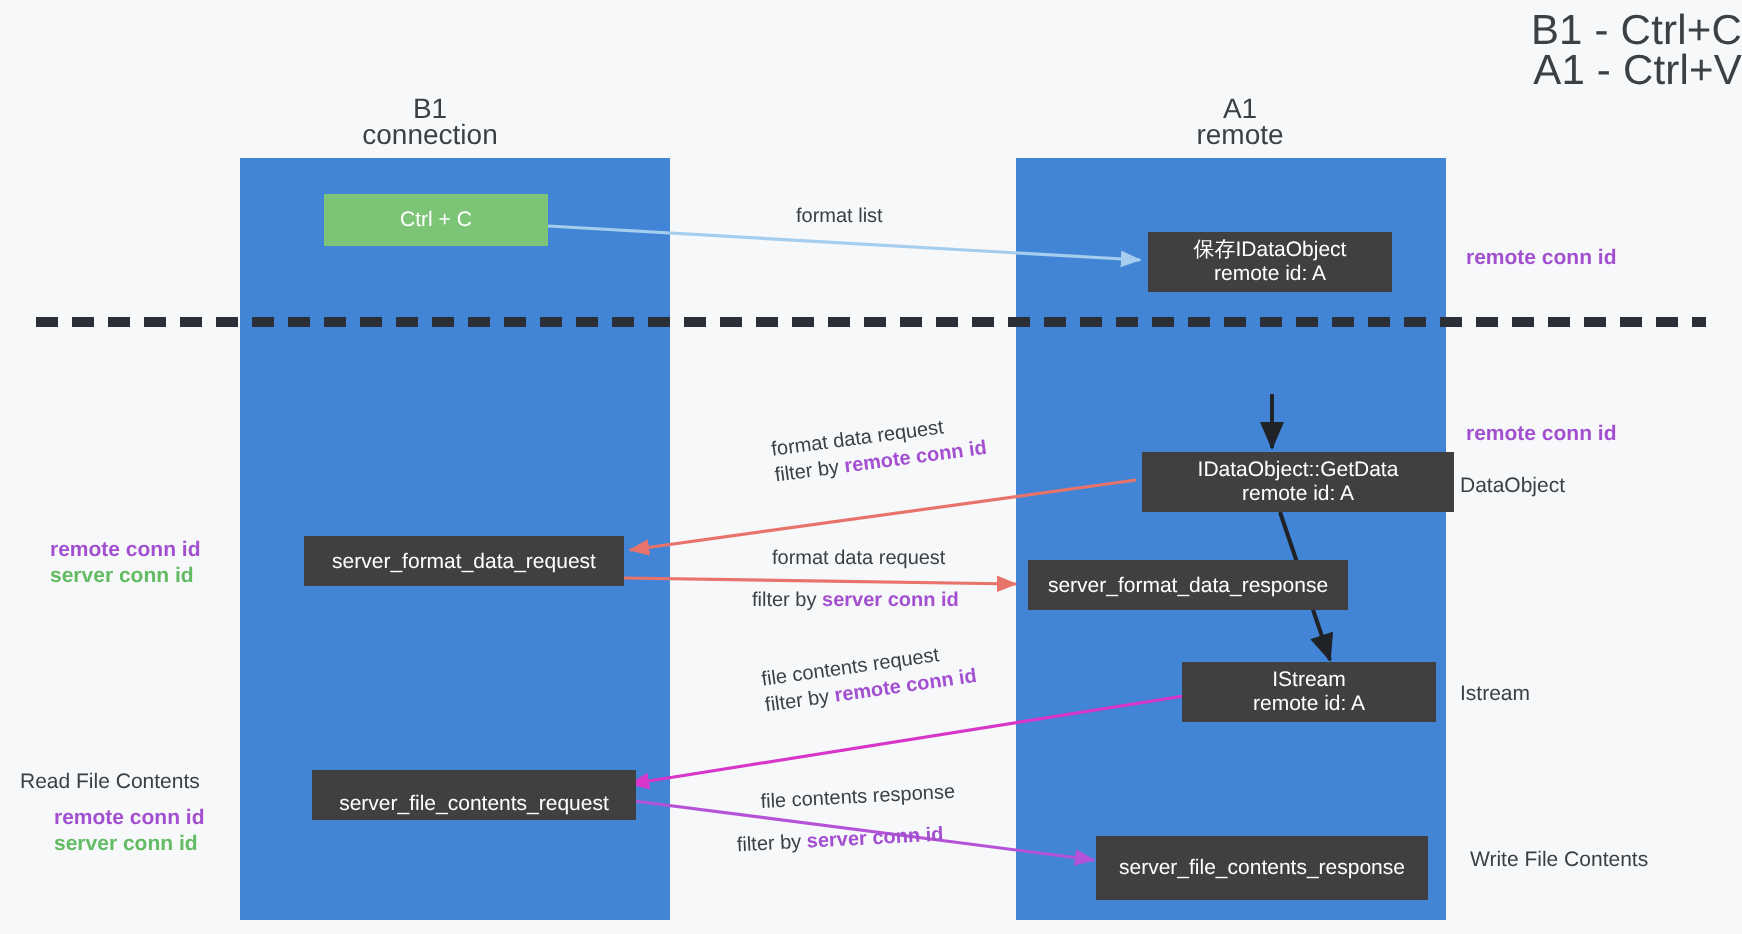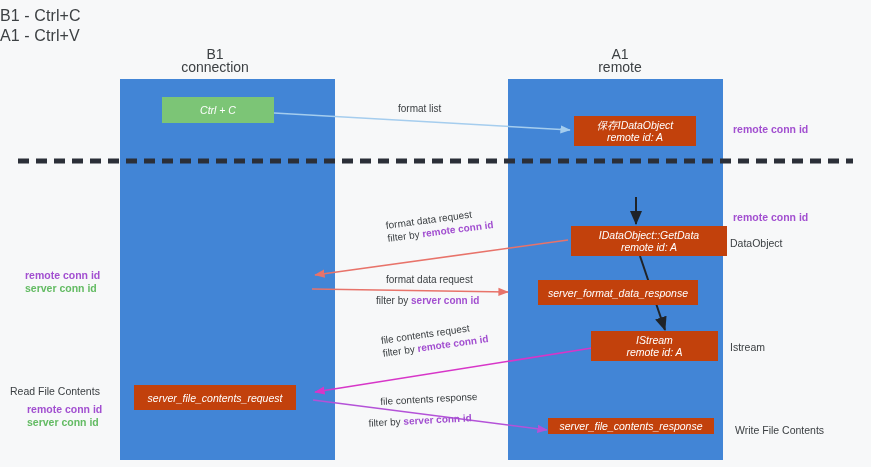--- a/index.html
+++ b/index.html
@@ -9,43 +9,42 @@
     font-family:"Liberation Sans","DejaVu Sans",sans-serif;
     position:relative;overflow:hidden;
     color:#3c4043;
   }
   #stage{position:absolute;inset:0;}
   .abs{position:absolute;}
 
   
   #title{
     left:0;right:0;top:6px;
-    text-align:left;font-size:16px;line-height:20px;
+    text-align:right;font-size:21px;line-height:20px;
     color:#3c4043;letter-spacing:.1px;
   }
   #title div{white-space:pre;}
 
   
   .col-head{
     font-size:14px;line-height:13px;text-align:center;color:#3c4043;
   }
 
   
   .lane{background:#4285d6;}
 
   
   .box{
     box-sizing:border-box;
     display:flex;flex-direction:column;align-items:center;justify-content:center;
     color:#ffffff;font-size:10.5px;line-height:12px;text-align:center;
     padding:2px 4px;
-    font-style:italic;
   }
   .box.green{background:#7cc576;}
-  .box.orange{background:#c2410c;}
+  .box.orange{background:#404040;}
   .box .l2{font-size:10.5px;}
 
   
   .ann{font-size:10.5px;line-height:13px;color:#3c4043;}
   .ann.bold{font-weight:bold;}
   .purple{color:#a24fd0;font-weight:bold;}
   .green-t{color:#63bb63;font-weight:bold;}
 
   
   .edge-label{
@@ -121,35 +120,38 @@
     <div>保存IDataObject</div>
     <div class="l2">remote id: A</div>
   </div>
 
 
   <div class="abs box orange" style="left:571px;top:226px;width:156px;height:30px;">
     <div>IDataObject::GetData</div>
     <div class="l2">remote id: A</div>
   </div>
 
-
-  <div class="abs box orange" style="left:514px;top:280px;width:160px;height:25px;margin-left:24px;">
+  <div class="abs box orange" style="left:152px;top:268px;width:160px;height:25px;">
+    <div>server_format_data_request</div>
+  </div>
+
+  <div class="abs box orange" style="left:514px;top:280px;width:160px;height:25px;">
     <div>server_format_data_response</div>
   </div>
 
   <div class="abs box orange" style="left:591px;top:331px;width:127px;height:30px;">
     <div>IStream</div>
     <div class="l2">remote id: A</div>
   </div>
 
-  <div class="abs box orange" style="left:134px;top:385px;width:162px;height:25px;">
+  <div class="abs box orange" style="left:156px;top:385px;width:162px;height:25px;justify-content:flex-end;">
     <div>server_file_contents_request</div>
   </div>
 
-  <div class="abs box orange" style="left:548px;top:418px;width:166px;height:16px;">
+  <div class="abs box orange" style="left:548px;top:418px;width:166px;height:32px;">
     <div>server_file_contents_response</div>
   </div>
 
   <div class="abs edge-label" style="left:398px;top:102px;">
     <span>format list</span>
   </div>
 
   <div class="abs" style="left:385px;top:219px;transform:rotate(-7.5deg);transform-origin:left top;">
     <div class="edge-label">format data request</div>
     <div class="edge-label">

